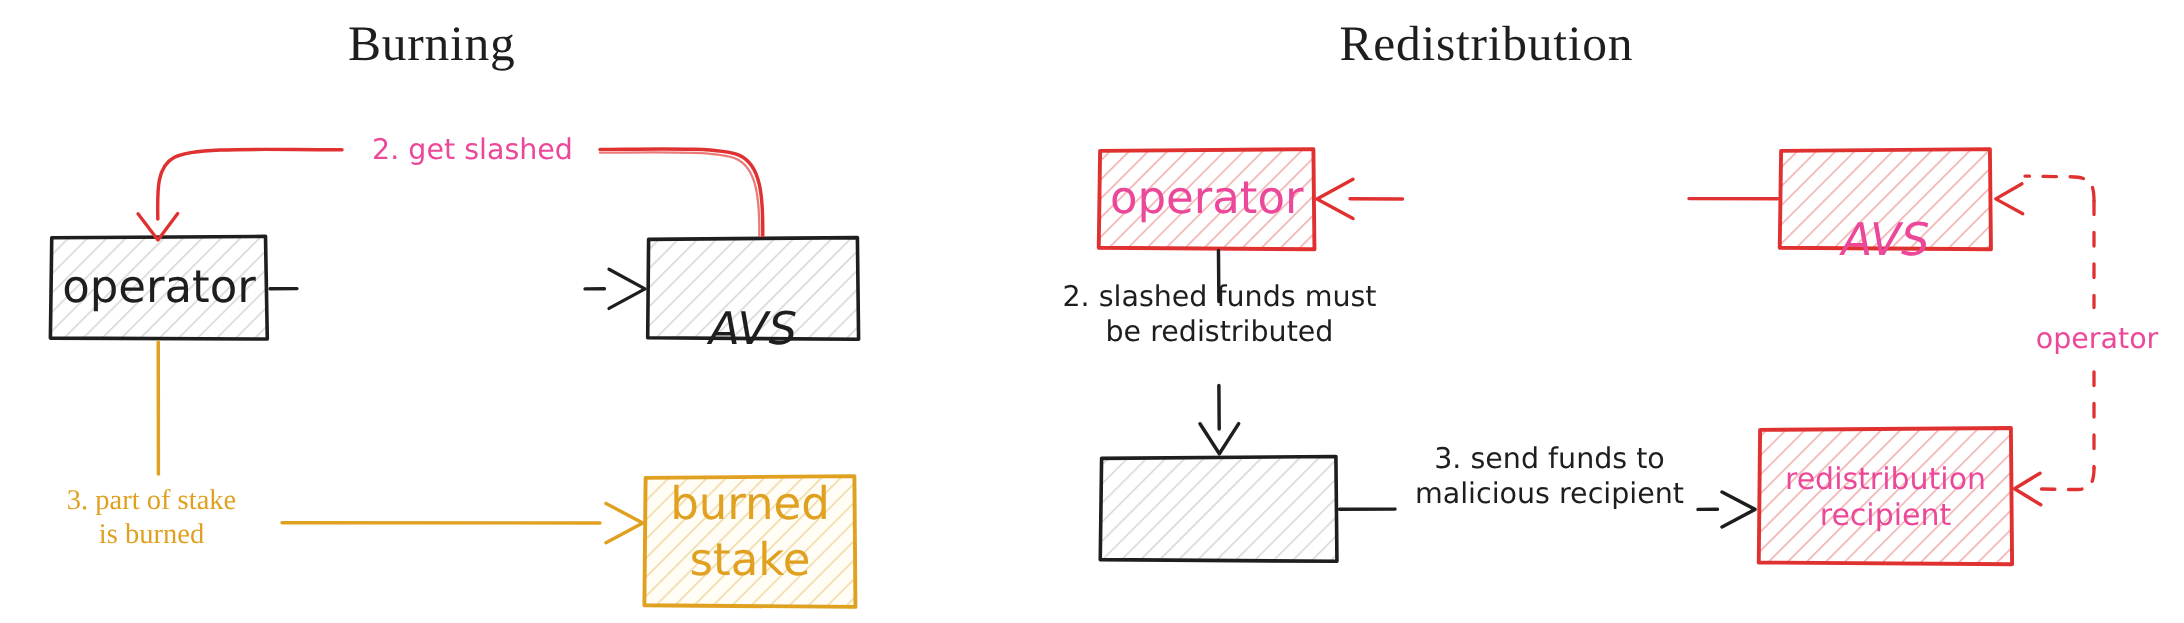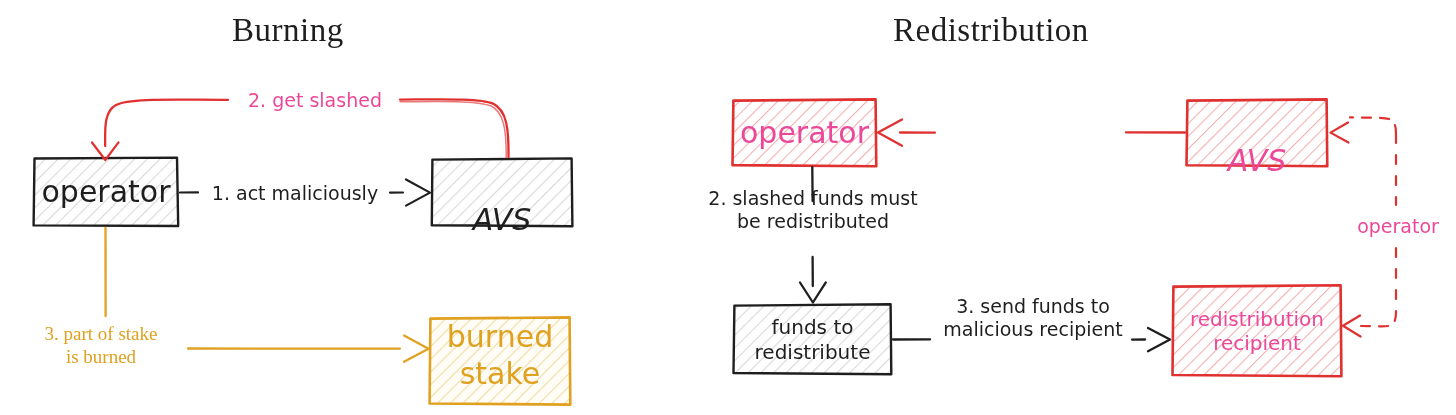--- a/index.html
+++ b/index.html
@@ -167,29 +167,26 @@
   </svg>
 
   <div class="title ink-black" style="left:232px; top:12px;">Burning</div>
   <div class="title ink-black" style="left:893px; top:12px;">Redistribution</div>
 
   <div class="nodelabel ink-black" style="left:34px; top:158px; width:144px; height:68px;">operator</div>
   <div class="nodelabel ink-black italic-avs" style="left:432px; top:159px; width:140px; height:67px;">AVS</div>
   <div class="nodelabel ink-amber" style="left:430px; top:314px; width:140px; height:84px; white-space:pre-line;">burned
 stake</div>
 
-  <div class="edgelabel ink-black" style="left:198px; top:182px; width:194px;">1. act maliciously</div>
   <div class="edgelabel ink-red" style="left:228px; top:89px; width:174px;">2. get slashed</div>
   <div class="edgelabel ink-amber" style="left:8px; top:322px; width:186px;font-family:Liberation Serif, serif;">3. part of stake
 is burned</div>
 
   <div class="nodelabel ink-red" style="left:733px; top:100px; width:143px; height:66px;">operator</div>
   <div class="nodelabel ink-red italic-avs" style="left:1187px; top:100px; width:140px; height:66px;">AVS</div>
-  <div class="nodelabel ink-black" style="left:734px; top:305px; width:157px; height:69px; white-space:pre-line; font-size:20px;">funds to
-redistribute</div>
   <div class="nodelabel ink-red" style="left:1173px; top:286px; width:168px; height:90px; white-space:pre-line; font-size:20px;">redistribution
 recipient</div>
 
   <div class="edgelabel ink-black" style="left:684px; top:187px; width:258px;">2. slashed funds must
 be redistributed</div>
   <div class="edgelabel ink-black" style="left:930px; top:295px; width:206px;">3. send funds to
 malicious recipient</div>
   <div class="edgelabel ink-red" style="left:1346px; top:215px; width:104px;">operator</div>
 
 </div>

